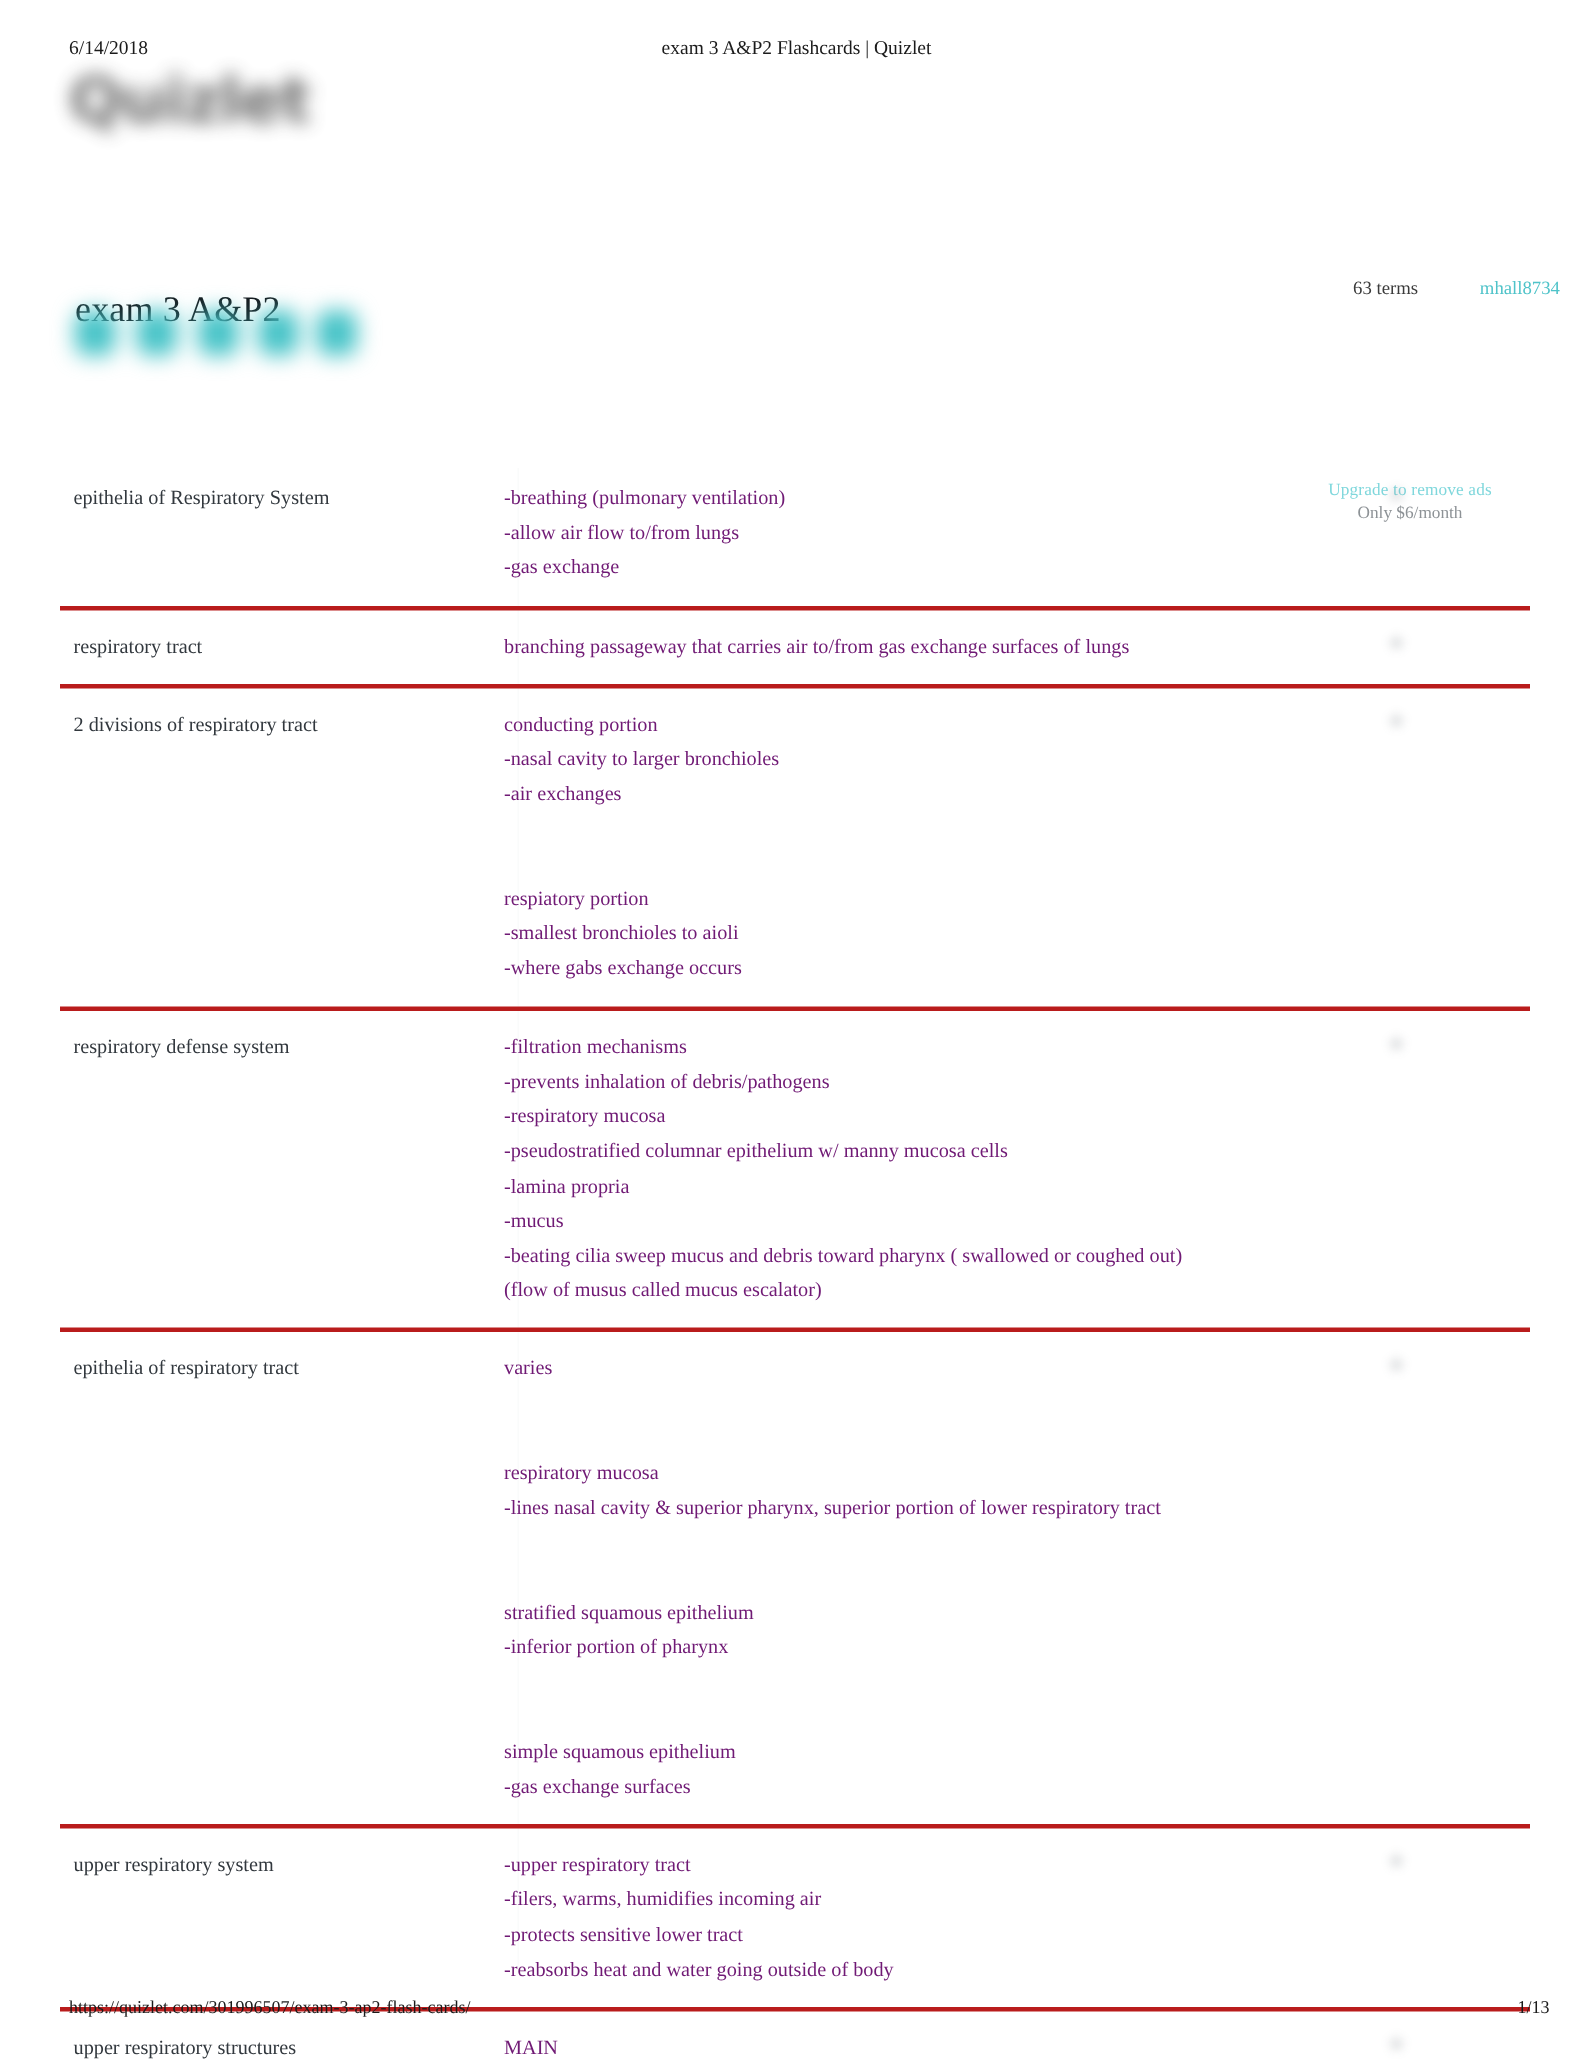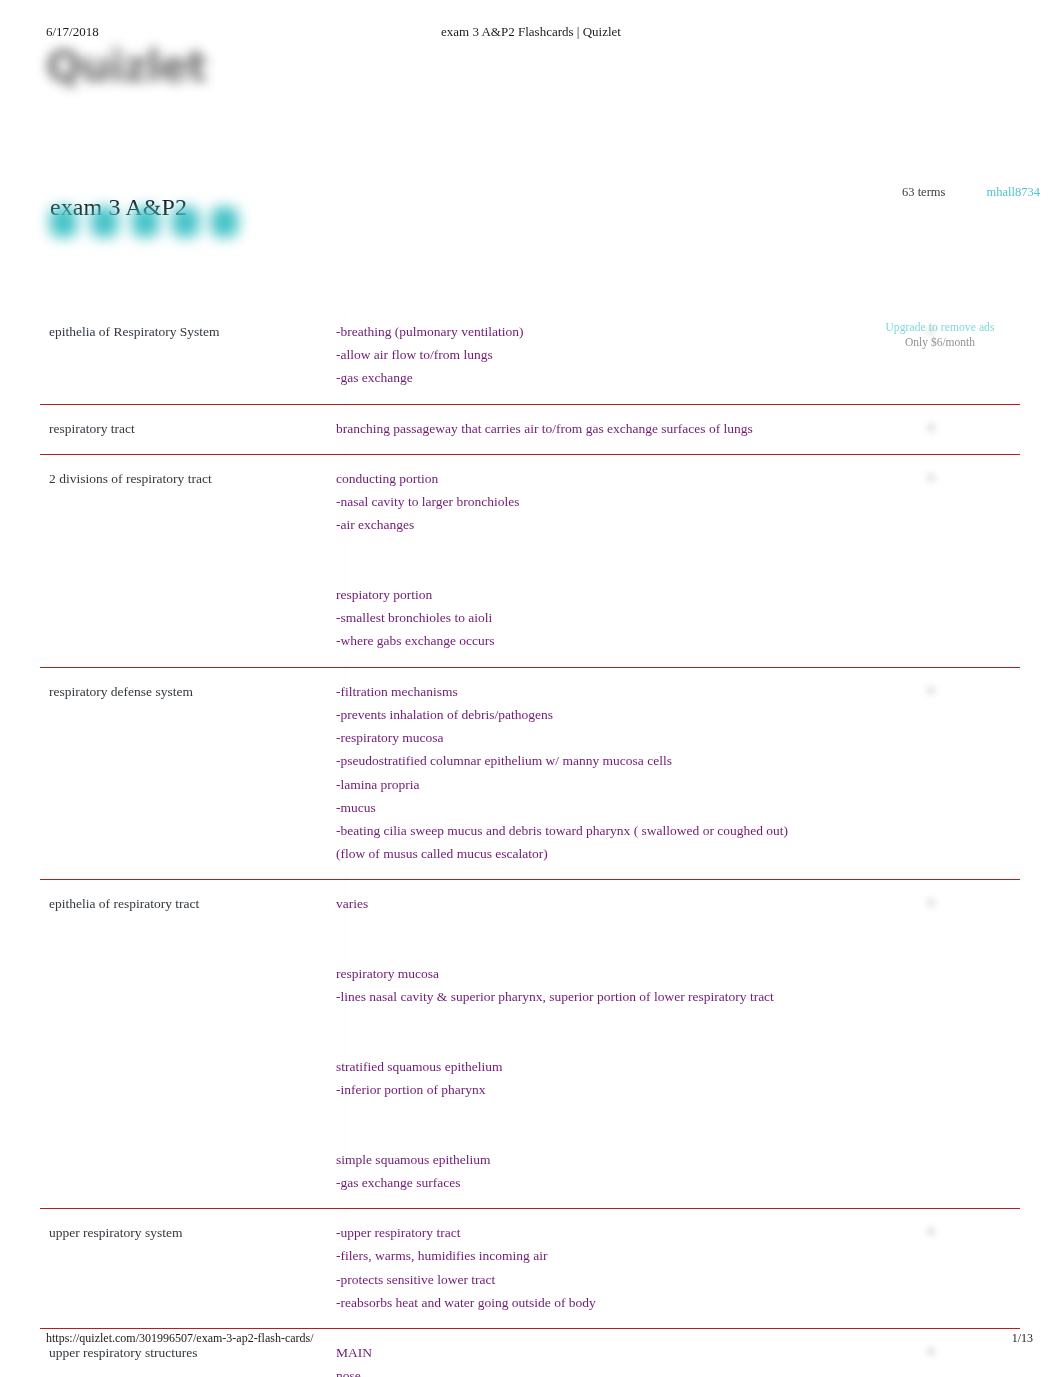--- a/index.html
+++ b/index.html
@@ -142,21 +142,21 @@
   .terms-table {
     position: absolute;
     left: 40px;
     top: 308px;
     width: 980px;
   }
   .term-row {
     position: relative;
     display: flex;
     align-items: flex-start;
-    border-top: 1px solid #b91c1c;
+    border-top: 3px solid #b91c1c;
     padding: 12px 0 14px 0;
     min-height: 20px;
   }
   .term-row:first-child {
     border-top: none;
   }
   .term-cell {
     width: 296px;
     flex: 0 0 296px;
     padding-left: 9px;
@@ -223,21 +223,21 @@
     position: absolute;
     right: 29px;
     top: 0;
     white-space: nowrap;
   }
 </style>
 </head>
 <body>
 
 <div class="print-header">
-  <span class="ph-date">6/17/2018</span>
+  <span class="ph-date">6/14/2018</span>
   <span class="ph-title">exam 3 A&amp;P2 Flashcards | Quizlet</span>
 </div>
 
 <div class="brand-logo">Quizlet</div>
 
 <div class="set-header">
   <h1 class="set-title">exam 3 A&amp;P2</h1>
   <div class="set-meta">
     <span class="terms-count">63 terms</span>
     <a class="author-link" href="#">mhall8734</a>

